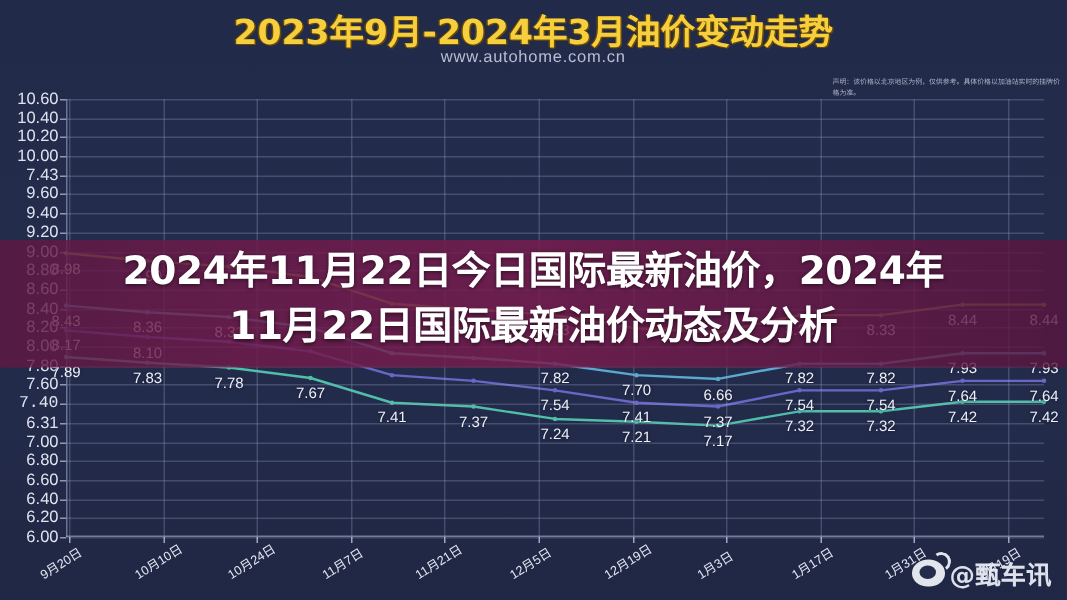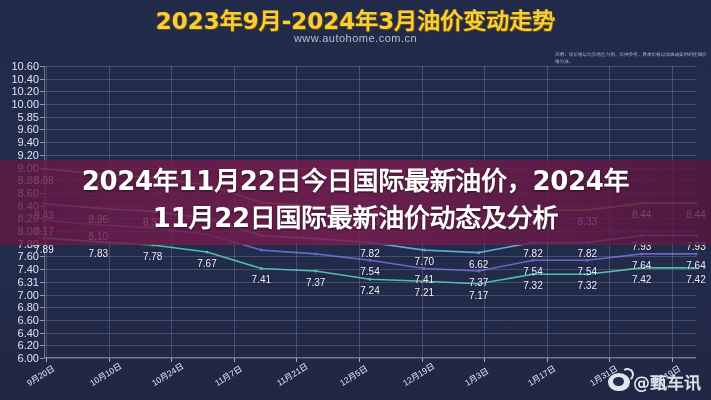--- a/index.html
+++ b/index.html
@@ -216,21 +216,21 @@
       <div class="ytick-mark" style="top: 241.217px;"></div>
       <div class="ytick" style="top: 241.217px;">6.80</div>
       <div class="grid-line-h" style="top: 228.522px;"></div>
       <div class="ytick-mark" style="top: 228.522px;"></div>
       <div class="ytick" style="top: 228.522px;">7.00</div>
       <div class="grid-line-h" style="top: 215.826px;"></div>
       <div class="ytick-mark" style="top: 215.826px;"></div>
       <div class="ytick" style="top: 215.826px;">6.31</div>
       <div class="grid-line-h" style="top: 203.13px;"></div>
       <div class="ytick-mark" style="top: 203.13px;"></div>
-      <div class="ytick" style="top: 203.13px;">7.40</div>
+      <div class="ytick" style="top: 203.13px; font-family: Liberation Mono, monospace;">7.40</div>
       <div class="grid-line-h" style="top: 190.435px;"></div>
       <div class="ytick-mark" style="top: 190.435px;"></div>
       <div class="ytick" style="top: 190.435px;">7.60</div>
       <div class="grid-line-h" style="top: 177.739px;"></div>
       <div class="ytick-mark" style="top: 177.739px;"></div>
       <div class="ytick" style="top: 177.739px;">7.80</div>
       <div class="grid-line-h" style="top: 165.043px;"></div>
       <div class="ytick-mark" style="top: 165.043px;"></div>
       <div class="ytick" style="top: 165.043px;">8.00</div>
       <div class="grid-line-h" style="top: 152.348px;"></div>
@@ -252,21 +252,21 @@
       <div class="ytick-mark" style="top: 88.8696px;"></div>
       <div class="ytick" style="top: 88.8696px;">9.20</div>
       <div class="grid-line-h" style="top: 76.1739px;"></div>
       <div class="ytick-mark" style="top: 76.1739px;"></div>
       <div class="ytick" style="top: 76.1739px;">9.40</div>
       <div class="grid-line-h" style="top: 63.4783px;"></div>
       <div class="ytick-mark" style="top: 63.4783px;"></div>
       <div class="ytick" style="top: 63.4783px;">9.60</div>
       <div class="grid-line-h" style="top: 50.7826px;"></div>
       <div class="ytick-mark" style="top: 50.7826px;"></div>
-      <div class="ytick" style="top: 50.7826px;">5.85</div>
+      <div class="ytick" style="top: 50.7826px;">7.43</div>
       <div class="grid-line-h" style="top: 38.087px;"></div>
       <div class="ytick-mark" style="top: 38.087px;"></div>
       <div class="ytick" style="top: 38.087px;">10.00</div>
       <div class="grid-line-h" style="top: 25.3913px;"></div>
       <div class="ytick-mark" style="top: 25.3913px;"></div>
       <div class="ytick" style="top: 25.3913px;">10.20</div>
       <div class="grid-line-h" style="top: 12.6957px;"></div>
       <div class="ytick-mark" style="top: 12.6957px;"></div>
       <div class="ytick" style="top: 12.6957px;">10.40</div>
       <div class="grid-line-h" style="top: 4.54747e-13px;"></div>
@@ -310,21 +310,21 @@
       <div class="pt-label" style="left: 326px; top: 155.096px;">8.33</div>
       <div class="pt-label" style="left: 489px; top: 155.096px;">8.33</div>
       <div class="pt-label" style="left: 543.333px; top: 155.096px;">8.33</div>
       <div class="pt-label" style="left: 597.667px; top: 148.113px;">8.44</div>
       <div class="pt-label" style="left: 652px; top: 148.113px;">8.44</div>
       <div class="pt-label" style="left: 0px; top: 148.748px;">8.43</div>
       <div class="pt-label" style="left: 54.3333px; top: 153.191px;">8.36</div>
       <div class="pt-label" style="left: 108.667px; top: 156.365px;">8.31</div>
       <div class="pt-label" style="left: 326px; top: 187.47px;">7.82</div>
       <div class="pt-label" style="left: 380.333px; top: 195.087px;">7.70</div>
-      <div class="pt-label" style="left: 434.667px; top: 197.626px;">6.62</div>
+      <div class="pt-label" style="left: 434.667px; top: 197.626px;">6.66</div>
       <div class="pt-label" style="left: 489px; top: 187.47px;">7.82</div>
       <div class="pt-label" style="left: 543.333px; top: 187.47px;">7.82</div>
       <div class="pt-label" style="left: 597.667px; top: 180.487px;">7.93</div>
       <div class="pt-label" style="left: 652px; top: 180.487px;">7.93</div>
       <div class="pt-label" style="left: 0px; top: 165.252px;">8.17</div>
       <div class="pt-label" style="left: 54.3333px; top: 169.696px;">8.10</div>
       <div class="pt-label" style="left: 326px; top: 205.243px;">7.54</div>
       <div class="pt-label" style="left: 380.333px; top: 213.496px;">7.41</div>
       <div class="pt-label" style="left: 434.667px; top: 216.035px;">7.37</div>
       <div class="pt-label" style="left: 489px; top: 205.243px;">7.54</div>

